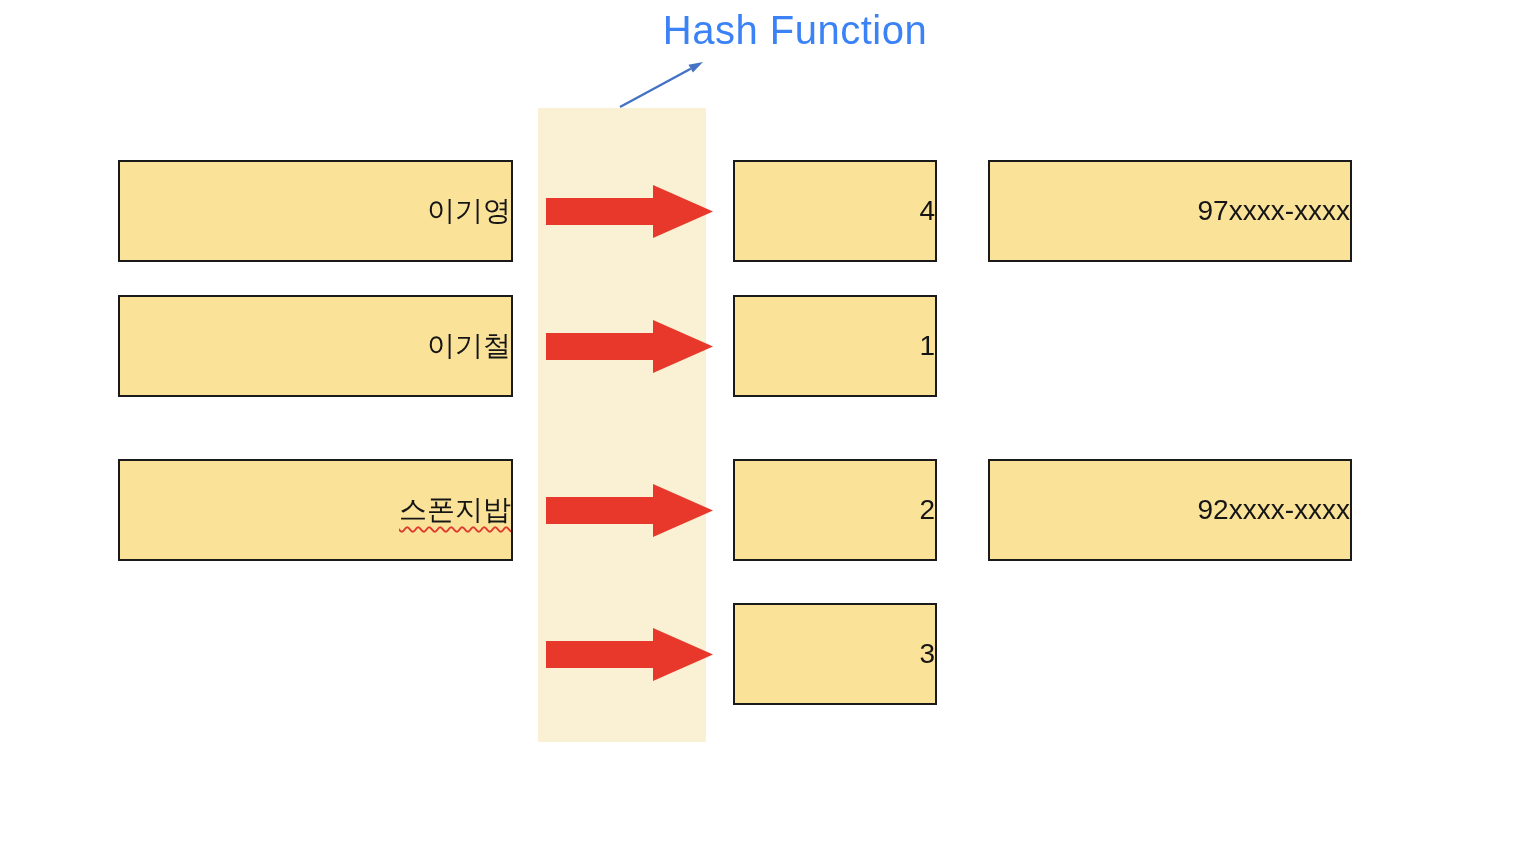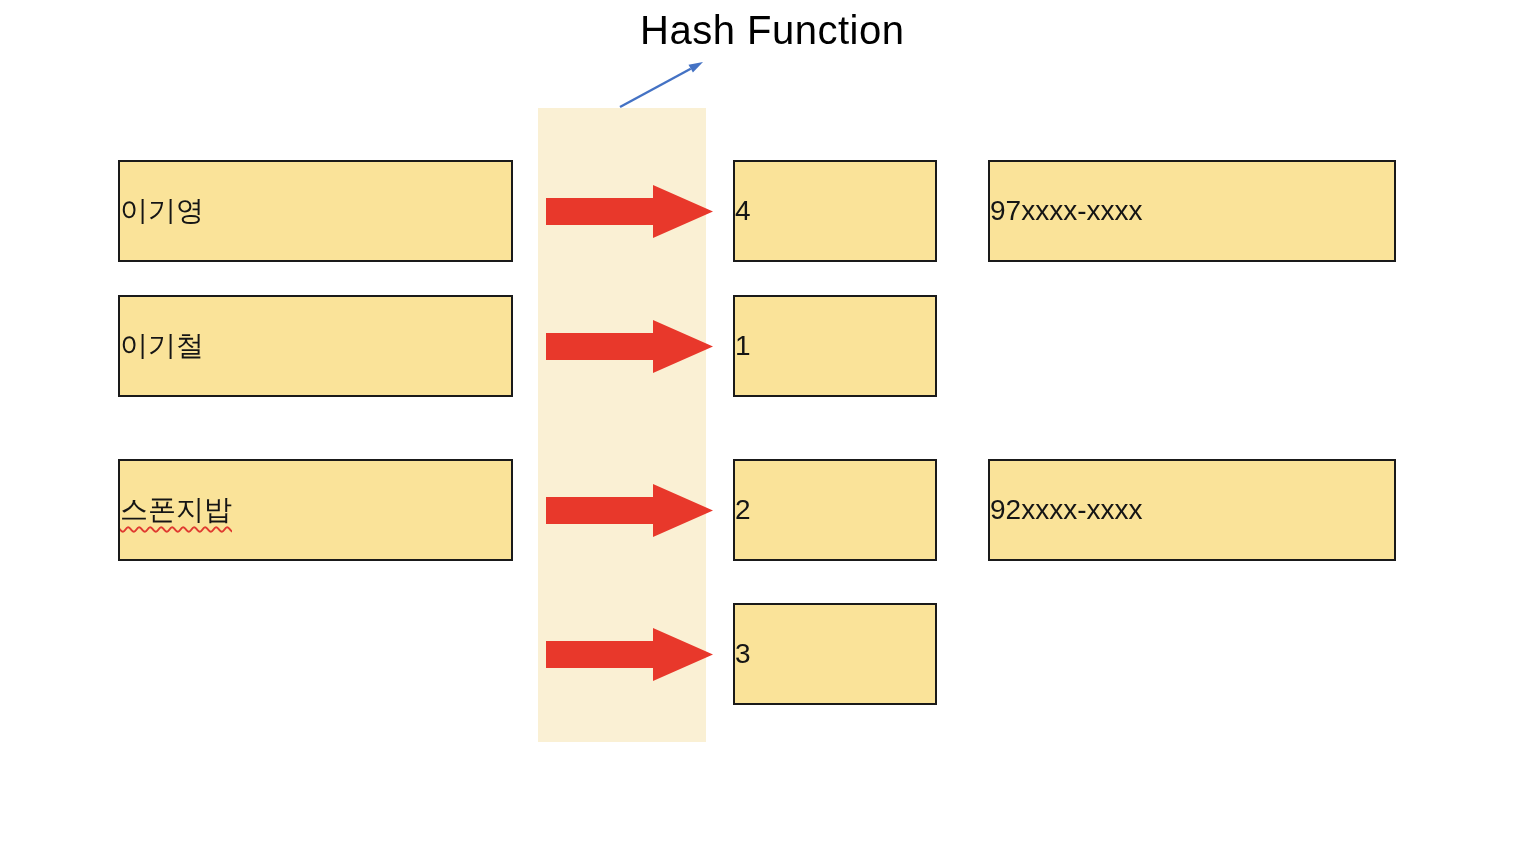--- a/index.html
+++ b/index.html
@@ -5,46 +5,47 @@
   html,body{margin:0;padding:0;background:#fff;}
   .stage{
     position:relative;
     width:1520px;height:858px;
     background:#ffffff;
     font-family:"Liberation Sans", sans-serif;
     overflow:hidden;
   }
   .title{
     position:absolute;left:640px;top:8px;width:310px;
-    font-size:40px;color:#000000;letter-spacing:.5px;
+    text-align:center;
+    font-size:40px;color:#3b82f6;letter-spacing:.5px;
     white-space:nowrap;
   }
   .band{
     position:absolute;left:538px;top:108px;width:168px;height:634px;
     background:var(--band-fill,#faf0d4);
     z-index:0;
   }
   .callout{
     position:absolute;left:610px;top:50px;width:110px;height:66px;z-index:2;
   }
   .callout line{stroke:var(--arrow-blue,#4472c4);stroke-width:2.4;}
   .callout polygon{fill:var(--arrow-blue,#4472c4);}
   .row{position:absolute;left:0;width:100%;height:102px;z-index:1;}
   .row1{top:160px}.row2{top:295px}.row3{top:459px}.row4{top:603px}
   .box{
     position:absolute;top:0;height:102px;
     background:var(--box-fill,#fae399);
     border:2px solid var(--box-border,#1a1a1a);
     box-sizing:border-box;
-    display:flex;align-items:center;justify-content:flex-start;
+    display:flex;align-items:center;justify-content:flex-end;
     font-size:28px;color:#151515;
   }
   .name-box{left:118px;width:395px}
   .hash-box{left:733px;width:204px}
-  .phone-box{left:988px;width:408px}
+  .phone-box{left:988px;width:364px}
   .flow-arrow{position:absolute;left:546px;top:25px;width:167px;height:53px;}
   .flow-arrow polygon{fill:var(--arrow-red,#e8382b);}
   .squiggle{
     text-decoration-line:underline;
     text-decoration-style:wavy;
     text-decoration-color:var(--squiggle-red,#e03a2f);
     text-decoration-thickness:1.5px;
     text-underline-offset:7px;
   }
 </style>

